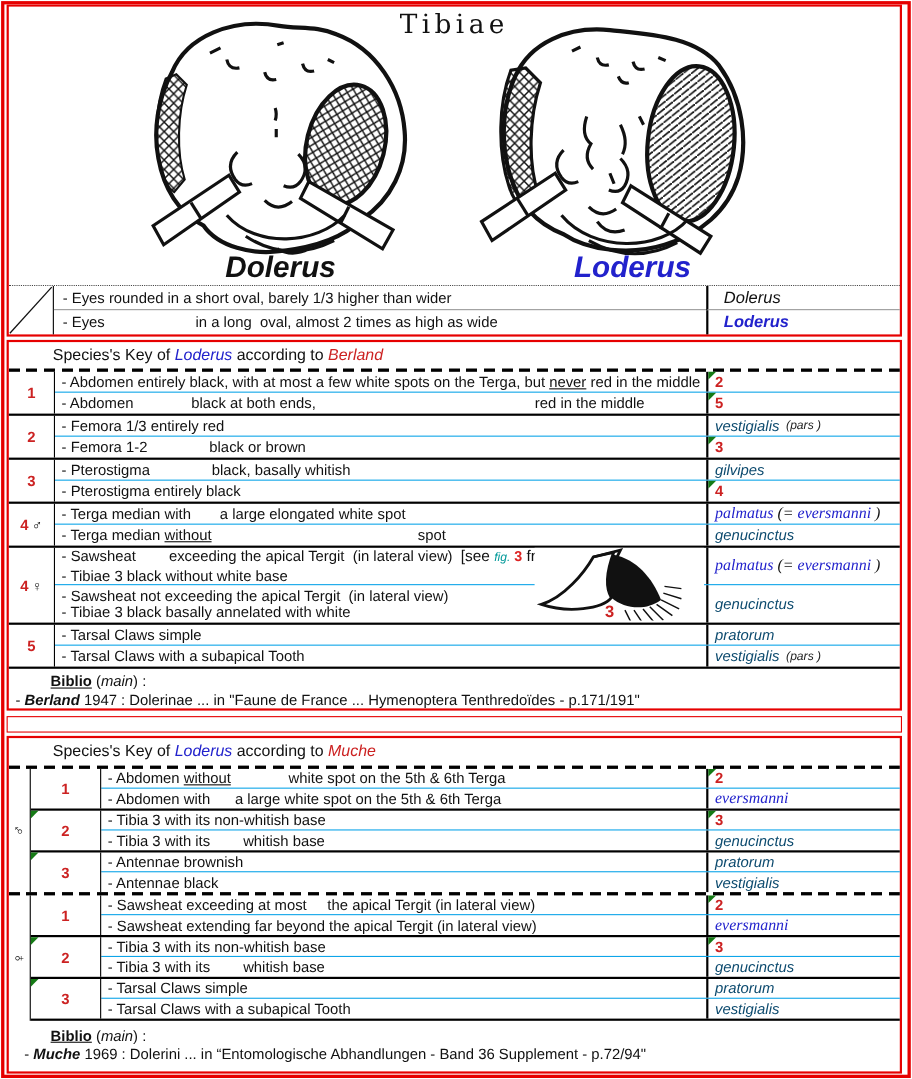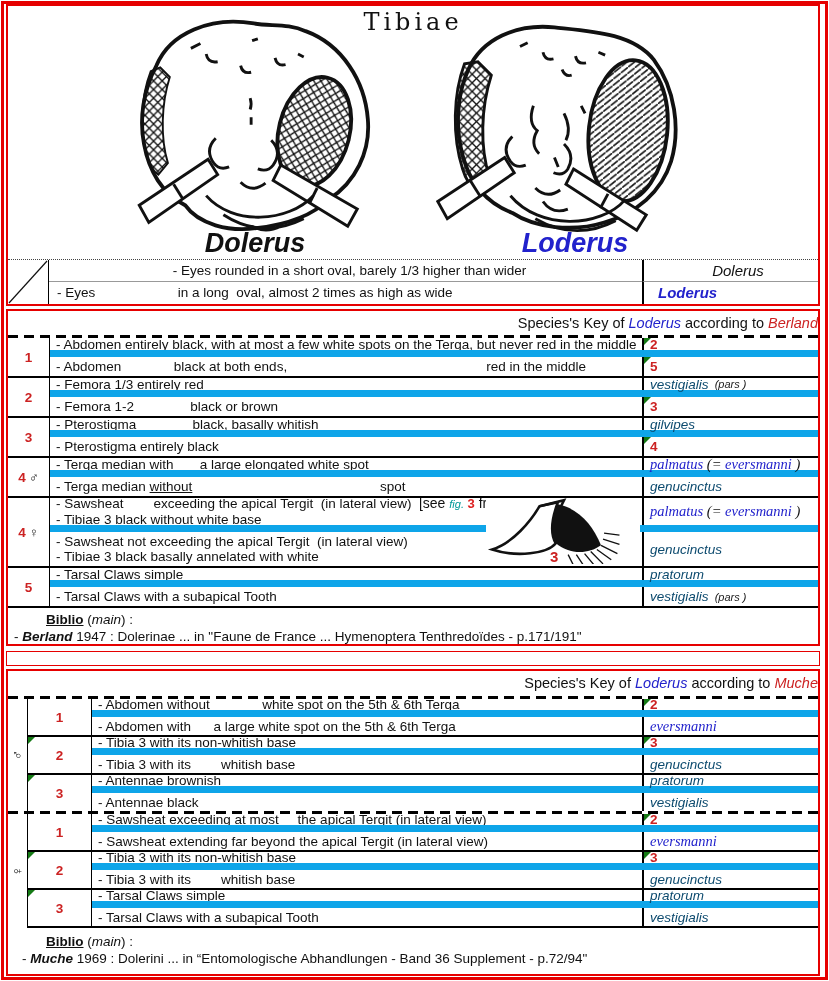--- a/index.html
+++ b/index.html
@@ -21,47 +21,47 @@
   .head-label{position:absolute;top:222px;width:230px;text-align:center;
      font-size:27px;font-weight:bold;font-style:italic;}
   #lbl-dolerus{left:132px;color:#111;}
   #lbl-loderus{left:452px;color:#2222cc;}
   .eyes-table{position:absolute;left:0;right:0;bottom:0;height:44px;border-top:1px dotted #444;
      display:grid;grid-template-columns:41px 1fr 176px;grid-template-rows:22px 22px;font-size:13.5px;}
   .eyes-corner{grid-row:1/3;grid-column:1;border-right:1px solid #000;}
   .eyes-corner svg{display:block;width:100%;height:100%;}
   .eyes-text{grid-column:2;padding-left:8px;line-height:22px;white-space:pre;overflow:hidden;}
   .eyes-res{grid-column:3;border-left:2px solid #000;padding-left:14px;line-height:22px;font-size:15px;}
-  .row1{border-bottom:1px solid #999;text-align:center;}
+  .row1{border-bottom:1px solid #999;}
   .res-dolerus{font-style:italic;color:#111;}
   .res-loderus{font-style:italic;font-weight:bold;color:#2222cc;}
 
   
   .sec-title{position:absolute;top:1px;left:0;right:0;height:23px;line-height:23px;
-     padding-left:40px;font-size:14.5px;white-space:pre;text-align:right;}
+     padding-left:40px;font-size:14.5px;white-space:pre;}
   .t-genus{color:#2222cc;font-style:italic;}
   .t-author{color:#cc2222;font-style:italic;}
   .dash-line{position:absolute;left:0;right:0;height:3px;
      background:repeating-linear-gradient(90deg,#000 0 10px,transparent 10px 16px);}
   #berland-dash{top:24px;}
   #muche-dash-top{top:25px;}
   .key-table{position:absolute;left:0;right:0;}
   #berland-table{top:27px;}
   #muche-table{top:28px;}
   .couplet{display:flex;border-bottom:2px solid #000;}
   .numcell{width:41px;flex:none;border-right:1px solid #000;display:flex;align-items:center;
      justify-content:center;gap:3px;position:relative;}
   .muche .numcell{width:63px;}
   .rednum{color:#cc2222;font-weight:bold;font-size:13.5px;}
   .sexsym{font-size:13px;color:#111;}
   .cbody{flex:1;display:flex;flex-direction:column;min-width:0;}
   .kline{display:flex;height:19px;box-sizing:border-box;}
   .muche .kline{height:18px;}
   .kline.tall{height:34px;}
-  .kline.sep{border-bottom:7px solid #0ea5e9;}
+  .kline.sep{border-bottom:1px solid #0ea5e9;}
   .textcell{flex:1;min-width:0;padding-left:6px;line-height:17px;white-space:pre;overflow:hidden;
      font-size:13.5px;display:flex;align-items:center;}
   .textcell.two{flex-direction:column;align-items:stretch;justify-content:center;line-height:15.5px;}
   .textcell.two > div{white-space:pre;}
   .push{margin-left:auto;padding-right:56px;}
   .rescell{width:176px;flex:none;border-left:2px solid #000;padding-left:6px;display:flex;
      align-items:center;white-space:pre;font-size:13.5px;position:relative;box-sizing:border-box;}
   .gcorn::before{content:"";position:absolute;left:0;top:0;width:0;height:0;
      border-top:7px solid #157a15;border-right:7px solid transparent;}
   .sp{color:#0c4a6e;font-style:italic;}

